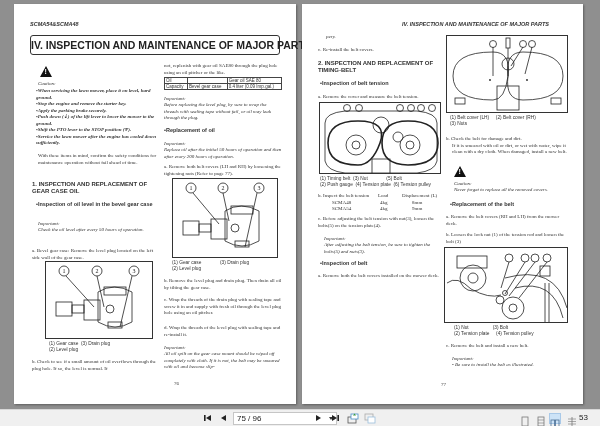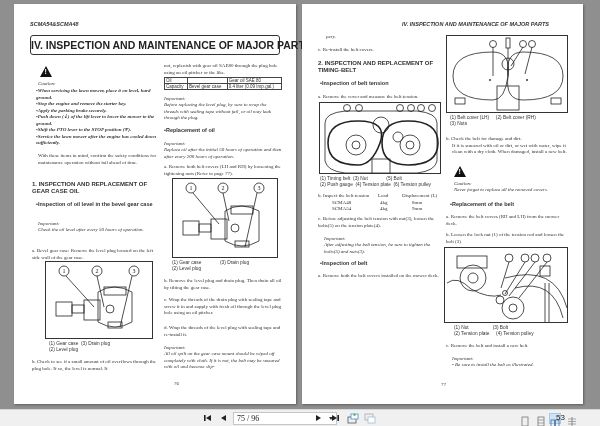--- a/index.html
+++ b/index.html
@@ -16,23 +16,23 @@
   .h3 { position: absolute; font-family: "Liberation Sans", sans-serif; font-weight: bold; font-size: 5.5px; line-height: 6.5px; color: #333; }
   .fig { position: absolute; border: 1px solid #333; background: #fff; overflow: hidden; }
   .cap { position: absolute; font-family: "Liberation Sans", sans-serif; font-size: 4.8px; line-height: 5.8px; color: #333; white-space: pre; }
   .pgnum { position: absolute; font-size: 5px; color: #333; }
   table.spec { position: absolute; border-collapse: collapse; font-family: "Liberation Sans", sans-serif; font-size: 4.5px; color: #333; }
   table.spec td { border: 0.6px solid #444; padding: 0 1px; height: 6px; white-space: nowrap; }
   .warn { position: absolute; width: 0; height: 0; border-left: 6px solid transparent; border-right: 6px solid transparent; border-bottom: 11px solid #111; }
   .warn::after { content: "!"; position: absolute; left: -1.5px; top: 2px; color: #fff; font-family: "Liberation Sans", sans-serif; font-weight: bold; font-size: 7px; }
   .toolbar { position: absolute; left: 0; top: 409px; width: 600px; height: 17px; background: #f0f0f0; border-top: 1px solid #d8d8d8; }
   .tbtn { position: absolute; top: 3px; height: 11px; font-family: "DejaVu Sans", sans-serif; font-size: 9px; line-height: 11px; color: #222; text-align: center; cursor: default; }
-  .page-input { position: absolute; left: 233px; top: 2px; width: 104px; height: 13px; background: #fff; border: 1px solid #c6c6c6; font-family: Liberation Serif, serif; font-size: 8px; line-height: 11px; padding-left: 3px; color: #222; }
+  .page-input { position: absolute; left: 233px; top: 2px; width: 104px; height: 13px; background: #fff; border: 1px solid #c6c6c6; font-family: Liberation Sans, sans-serif; font-size: 8px; line-height: 11px; padding-left: 3px; color: #222; }
   .dd-arrow { position: absolute; right: 3px; top: 4px; width: 0; height: 0; border-left: 2.5px solid transparent; border-right: 2.5px solid transparent; border-top: 3px solid #333; }
-  .zoomval { position: absolute; left: 556px; top: 3px; font-family: Liberation Sans, sans-serif; font-size: 8px; color: #222; }
+  .zoomval { position: absolute; left: 579px; top: 3px; font-family: Liberation Sans, sans-serif; font-size: 8px; color: #222; }
   .viewbtn { position: absolute; top: 3px; width: 12px; height: 11px; }
   .viewbtn.active { background: #cde3f7; border: 1px solid #a9c9e8; }
 </style>
 </head>
 <body>
 
 <div class="viewer">
 
   <div class="page left">
     <div class="hdr" style="left:16px;top:17px;">SCMA54&amp;SCMA48</div>

